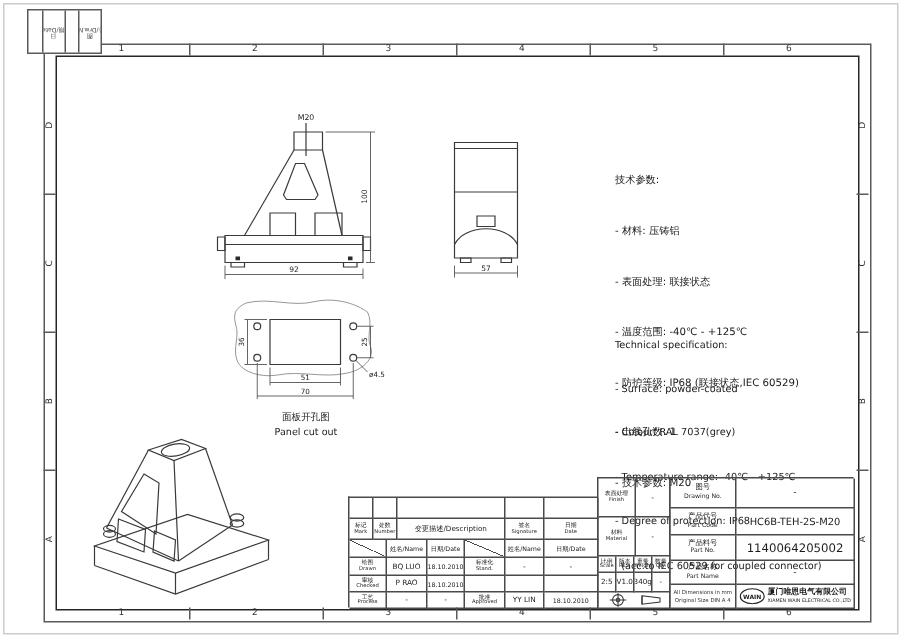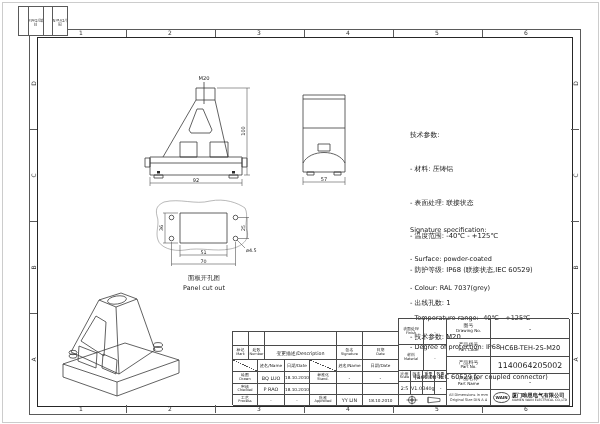--- a/index.html
+++ b/index.html
@@ -217,32 +217,32 @@
       <line x1="62" y1="94" x2="62" y2="108"></line>
       <line x1="124" y1="72" x2="124" y2="85"></line>
       <polyline points="8,89 62,108 124,85"></polyline>
       <ellipse cx="18" cy="64.5" rx="4" ry="2.2"></ellipse>
       <ellipse cx="18" cy="68" rx="4" ry="2.2"></ellipse>
       <ellipse cx="103" cy="57" rx="4.5" ry="2.4"></ellipse>
       <ellipse cx="103" cy="61" rx="4.5" ry="2.4"></ellipse>
     </g>
   </svg>
 
-  <div class="spec" style="left:410px;top:108px;font-size:6.8px;line-height:11.2px">
+  <div class="spec" style="left:410px;top:93px;font-size:6.8px;line-height:11.2px">
     <div>技术参数:</div>
     <div>- 材料: 压铸铝</div>
     <div>- 表面处理: 联接状态</div>
     <div>- 温度范围: -40℃ - +125℃</div>
     <div>- 防护等级: IP68 (联接状态,IEC 60529)</div>
     <div>- 出线孔数: 1</div>
     <div>- 技术参数: M20</div>
   </div>
 
   <div class="spec" style="left:410px;top:206px;font-size:6.5px;line-height:9.8px">
-    <div>Signature specification:</div>
+    <div>Technical specification:</div>
     <div>- Surface: powder-coated</div>
     <div>- Colour: RAL 7037(grey)</div>
     <div>- Temperature range: -40℃ - +125℃</div>
     <div>- Degree of protection: IP68</div>
     <div>  (acc.to IEC 60529 for coupled connector)</div>
     
     
     
   </div>
 

